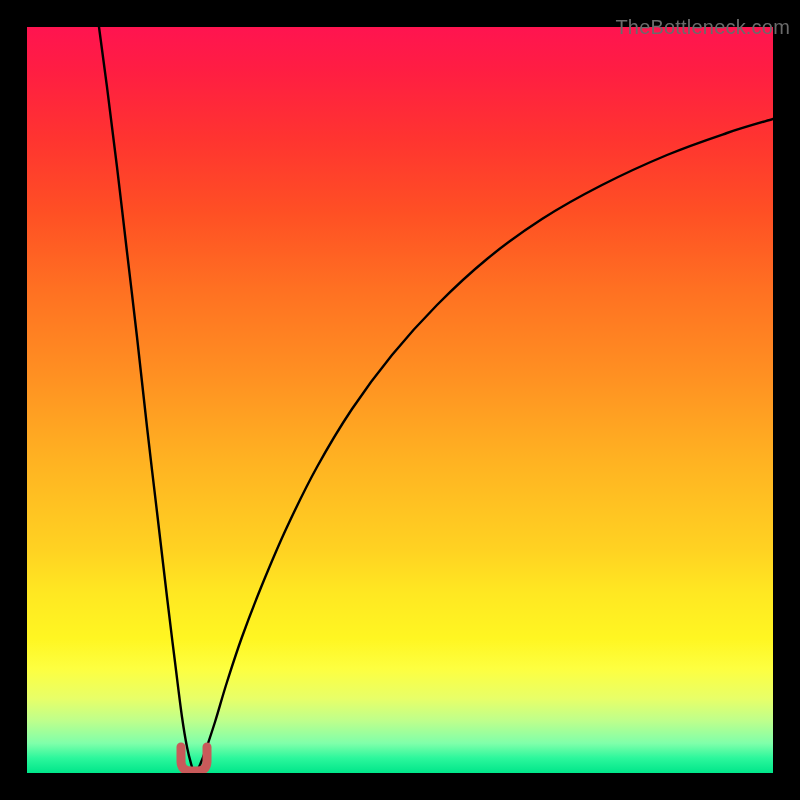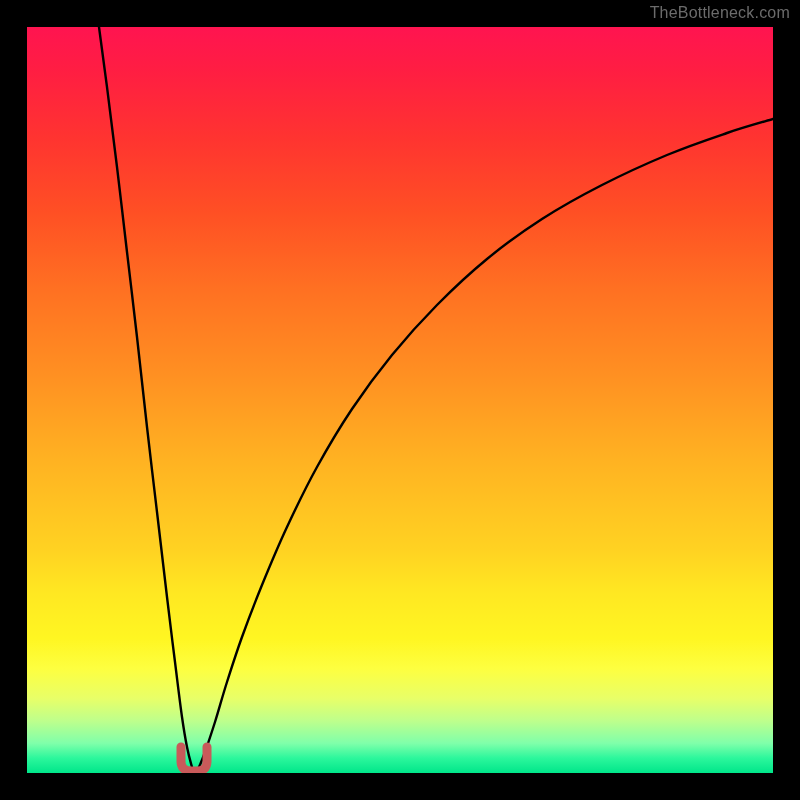--- a/index.html
+++ b/index.html
@@ -47,24 +47,24 @@
       #00e68a 100%
     );
   }
   .curves {
     position: absolute;
     left: 0; top: 0;
     width: 746px; height: 746px;
   }
   .watermark {
     position: absolute;
-    top: 4px;
+    top: 16px;
     right: 10px;
     color: #6b6b6b;
-    font-size: 16px;
+    font-size: 20px;
     letter-spacing: 0.2px;
     user-select: none;
   }
 </style>
 </head>
 <body>
 
 <div class="frame">
   <div class="plot">
     <div class="gradient-bg"></div>

